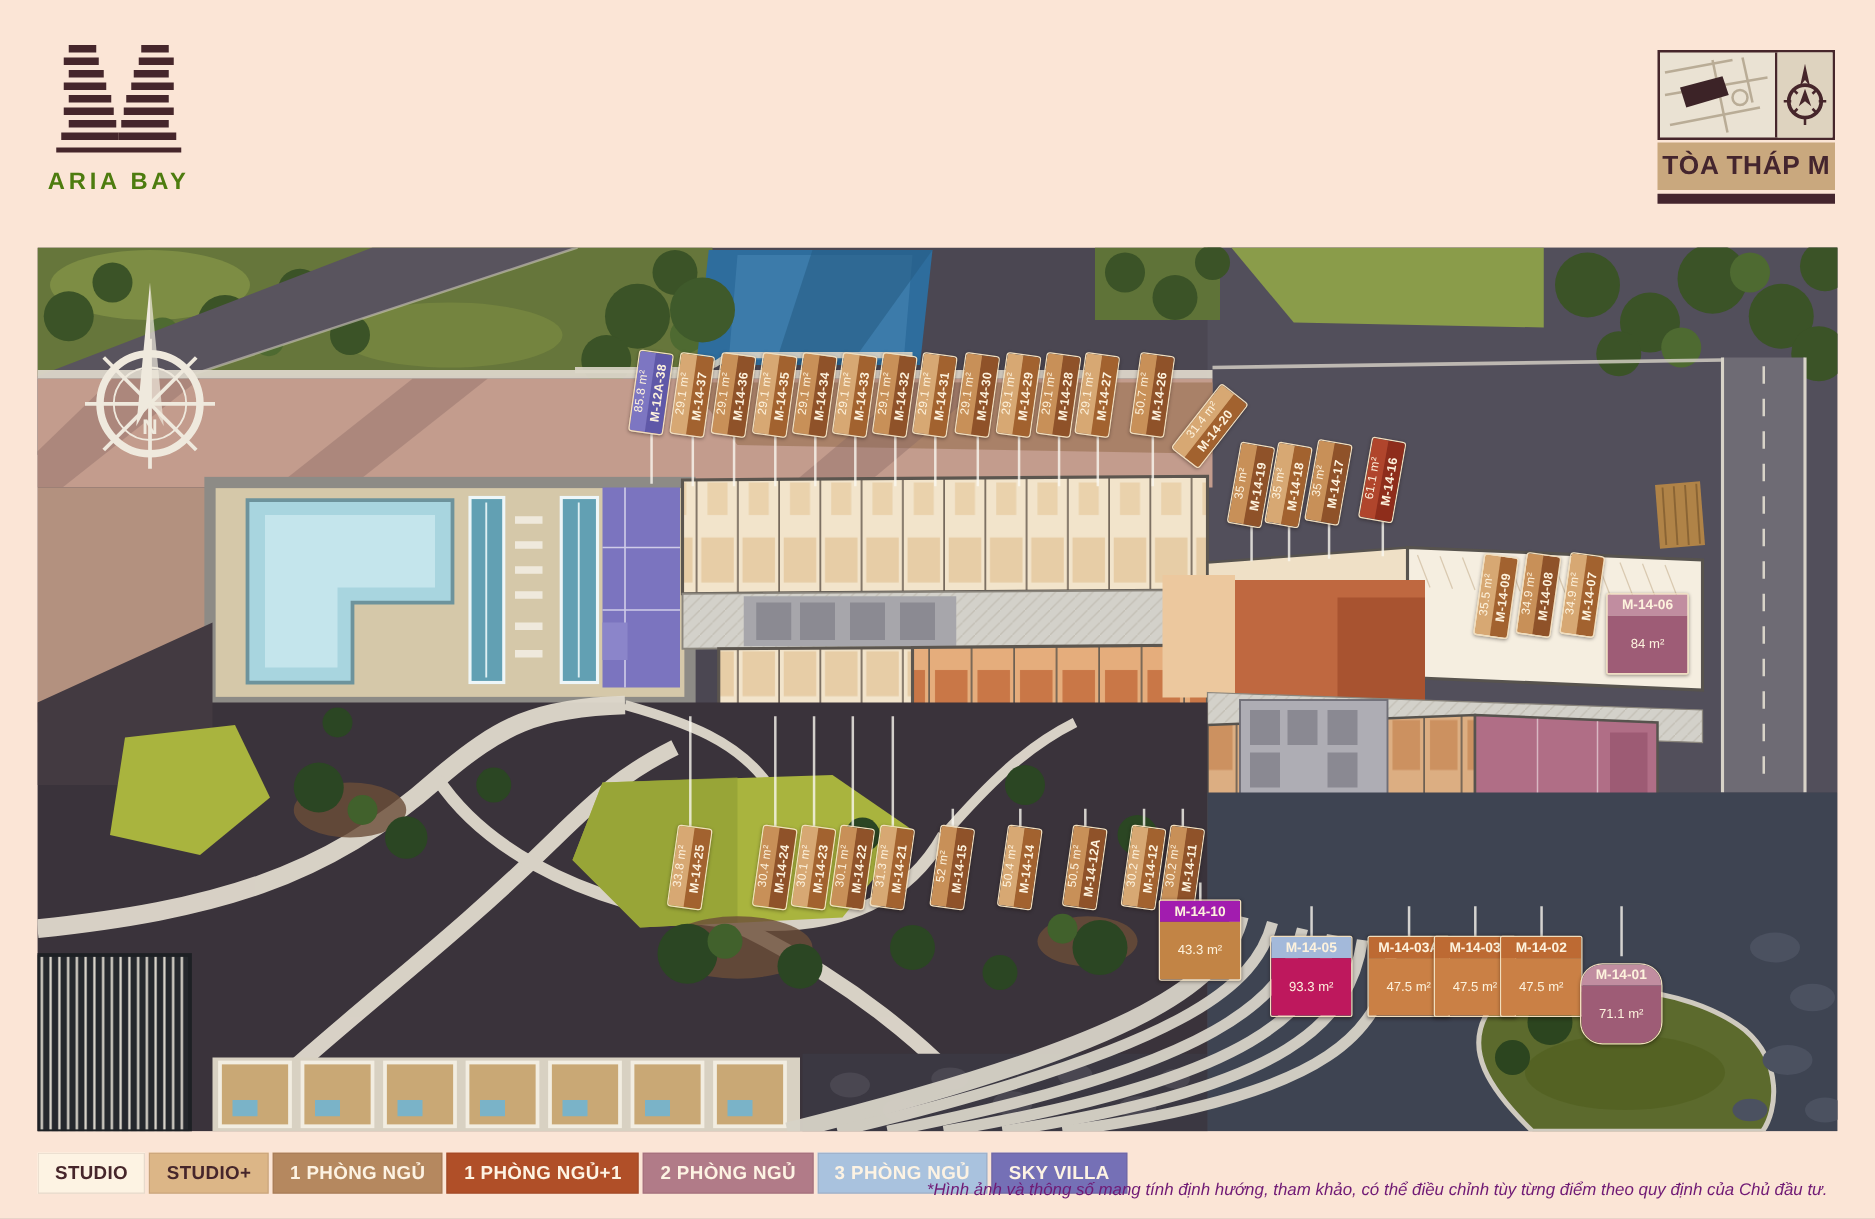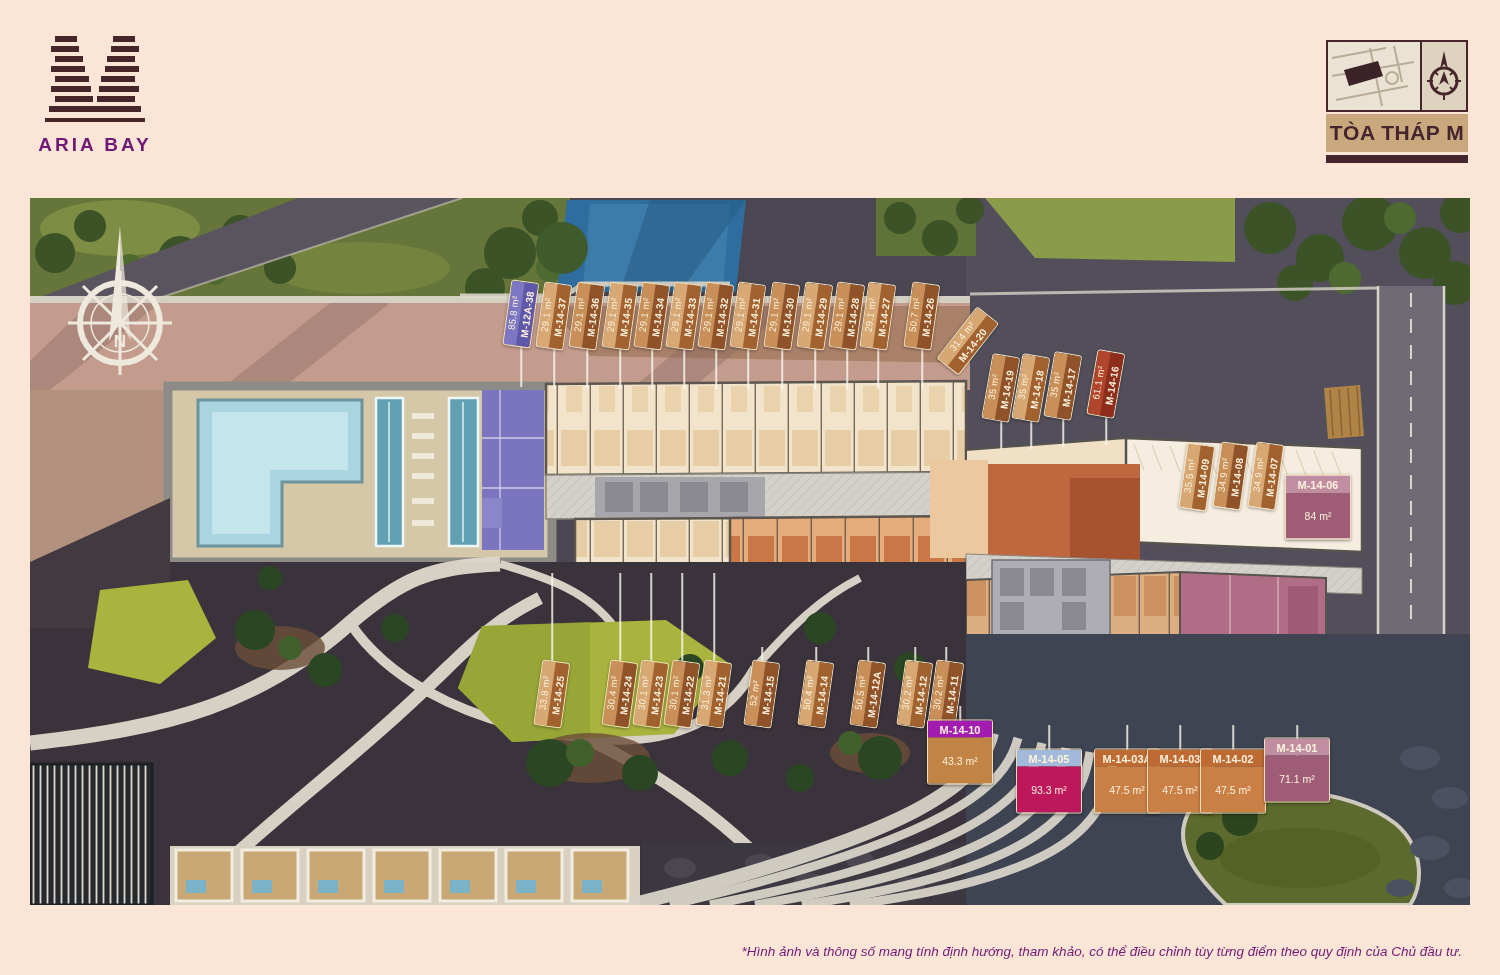--- a/index.html
+++ b/index.html
@@ -1,21 +1,21 @@
 <!DOCTYPE html>
 <html><head>
 <meta charset="utf-8">
 <style>
   html,body{margin:0;padding:0;}
   body{font-family:"Liberation Sans",sans-serif;background:#fbe5d6;}
   .stage{position:relative;width:1500px;height:975px;background:#fbe5d6;overflow:hidden;}
 
   
   .logo{position:absolute;left:30px;top:36px;width:130px;text-align:center;}
-  .logo-text{margin-top:6px;font-size:19px;font-weight:bold;letter-spacing:3px;color:#701a75;}
+  .logo-text{margin-top:6px;font-size:19px;font-weight:bold;letter-spacing:3px;color:#4d7c0f;}
   .title{position:absolute;left:0;top:94px;width:100%;margin:0;text-align:center;
          font-size:35px;font-weight:800;letter-spacing:.5px;color:#46262b;pointer-events:none;}
   .badge{position:absolute;right:32px;top:40px;width:142px;}
   .badge-map{display:flex;height:72px;background:#eae2d3;border:2.5px solid #46262b;box-sizing:border-box;}
   .badge-map .cell-l{flex:1;border-right:2px solid #46262b;}
   .badge-map .cell-r{width:44px;background:#ded3bf;display:flex;align-items:center;justify-content:center;}
   .badge-bar{height:38px;margin-top:2px;background:#c9a87e;display:flex;align-items:center;justify-content:center;
              font-size:21px;font-weight:bold;letter-spacing:.5px;color:#44252e;}
   .badge-underline{height:8px;background:#44252e;margin-top:3px;}
 
@@ -607,21 +607,30 @@
       <div class="unit-h h-orange" style="left: 1180px; top: 781px; transform: translate(-50%, -50%) rotate(0deg);">
         <span class="code">M-14-03</span>
         <span class="val">47.5 m²</span>
       </div>
       <div class="leader" style="left: 1233px; top: 725px; height: 40px;"></div>
       <div class="unit-h h-orange" style="left: 1233px; top: 781px; transform: translate(-50%, -50%) rotate(0deg);">
         <span class="code">M-14-02</span>
         <span class="val">47.5 m²</span>
       </div>
       <div class="leader" style="left: 1297px; top: 725px; height: 40px;"></div>
-      <div class="unit-h h-mauve" style="left: 1297px; top: 770px; transform: translate(-50%, -50%) rotate(0deg);">
+      <div class="unit-h h-mauve" style="left: 1297px; top: 803px; transform: translate(-50%, -50%) rotate(0deg); border-radius: 18px;">
         <span class="code">M-14-01</span>
         <span class="val">71.1 m²</span>
       </div>
     </div>
 
+  <div id="legend">
+      <span class="leg" style="background: rgb(253, 243, 227); color: rgb(70, 38, 43);">STUDIO</span>
+      <span class="leg" style="background: rgb(220, 182, 135); color: rgb(70, 38, 43);">STUDIO+</span>
+      <span class="leg" style="background: rgb(181, 136, 95); color: rgb(253, 243, 227);">1 PHÒNG NGỦ</span>
+      <span class="leg" style="background: rgb(176, 79, 40); color: rgb(253, 243, 227);">1 PHÒNG NGỦ+1</span>
+      <span class="leg" style="background: rgb(177, 123, 136); color: rgb(253, 243, 227);">2 PHÒNG NGỦ</span>
+      <span class="leg" style="background: rgb(169, 194, 222); color: rgb(253, 243, 227);">3 PHÒNG NGỦ</span>
+      <span class="leg" style="background: rgb(117, 112, 182); color: rgb(253, 243, 227);">SKY VILLA</span>
+    </div>
   <div class="disclaimer">*Hình ảnh và thông số mang tính định hướng, tham khảo, có thể điều chỉnh tùy từng điểm theo quy định của Chủ đầu tư.</div>
 
 </div>
 
 </body></html>

